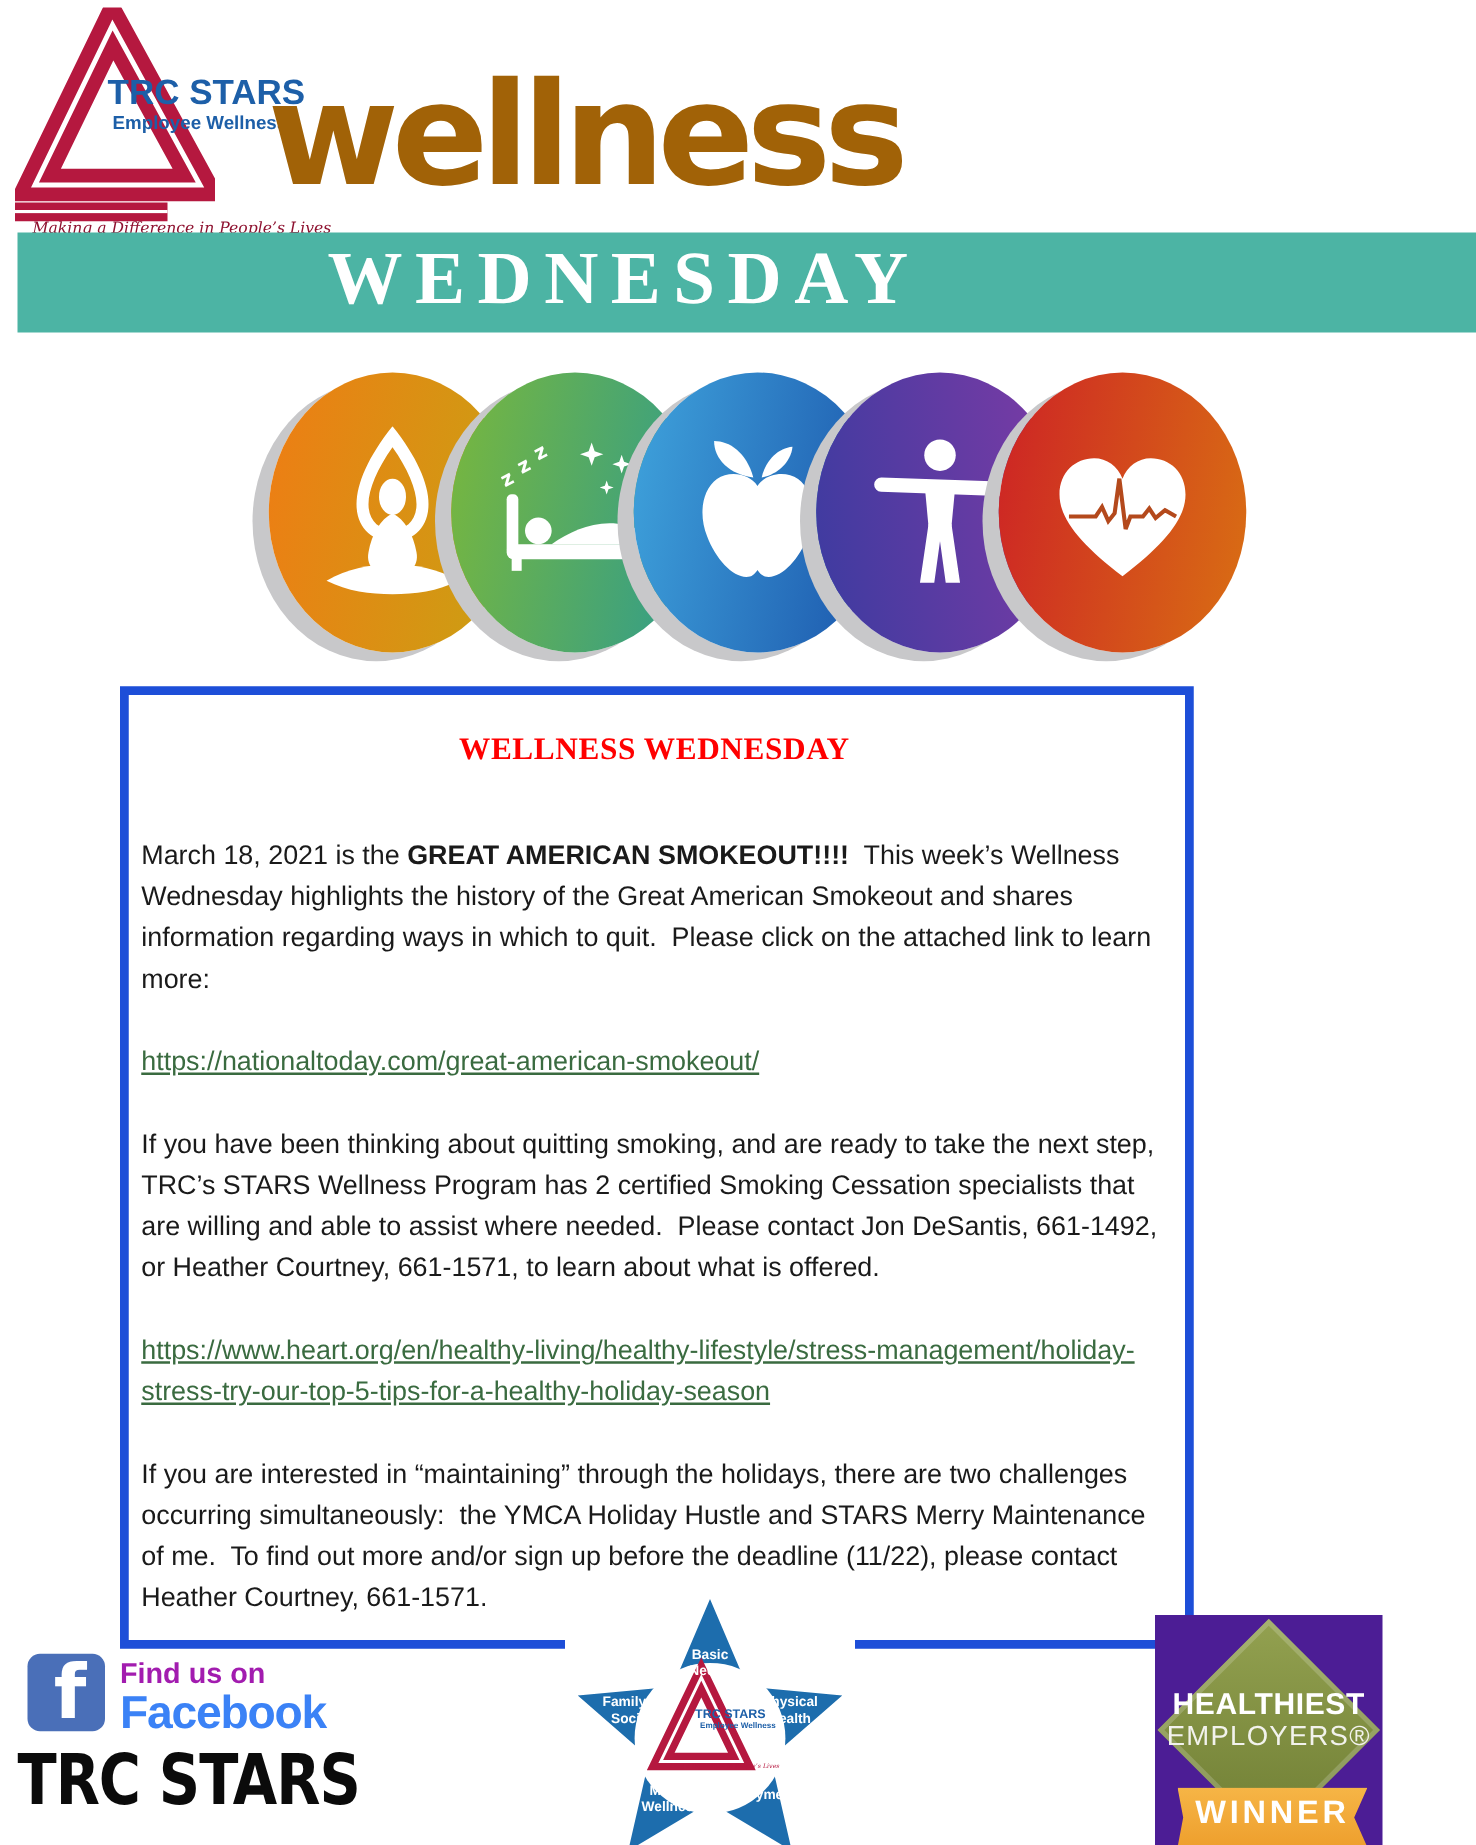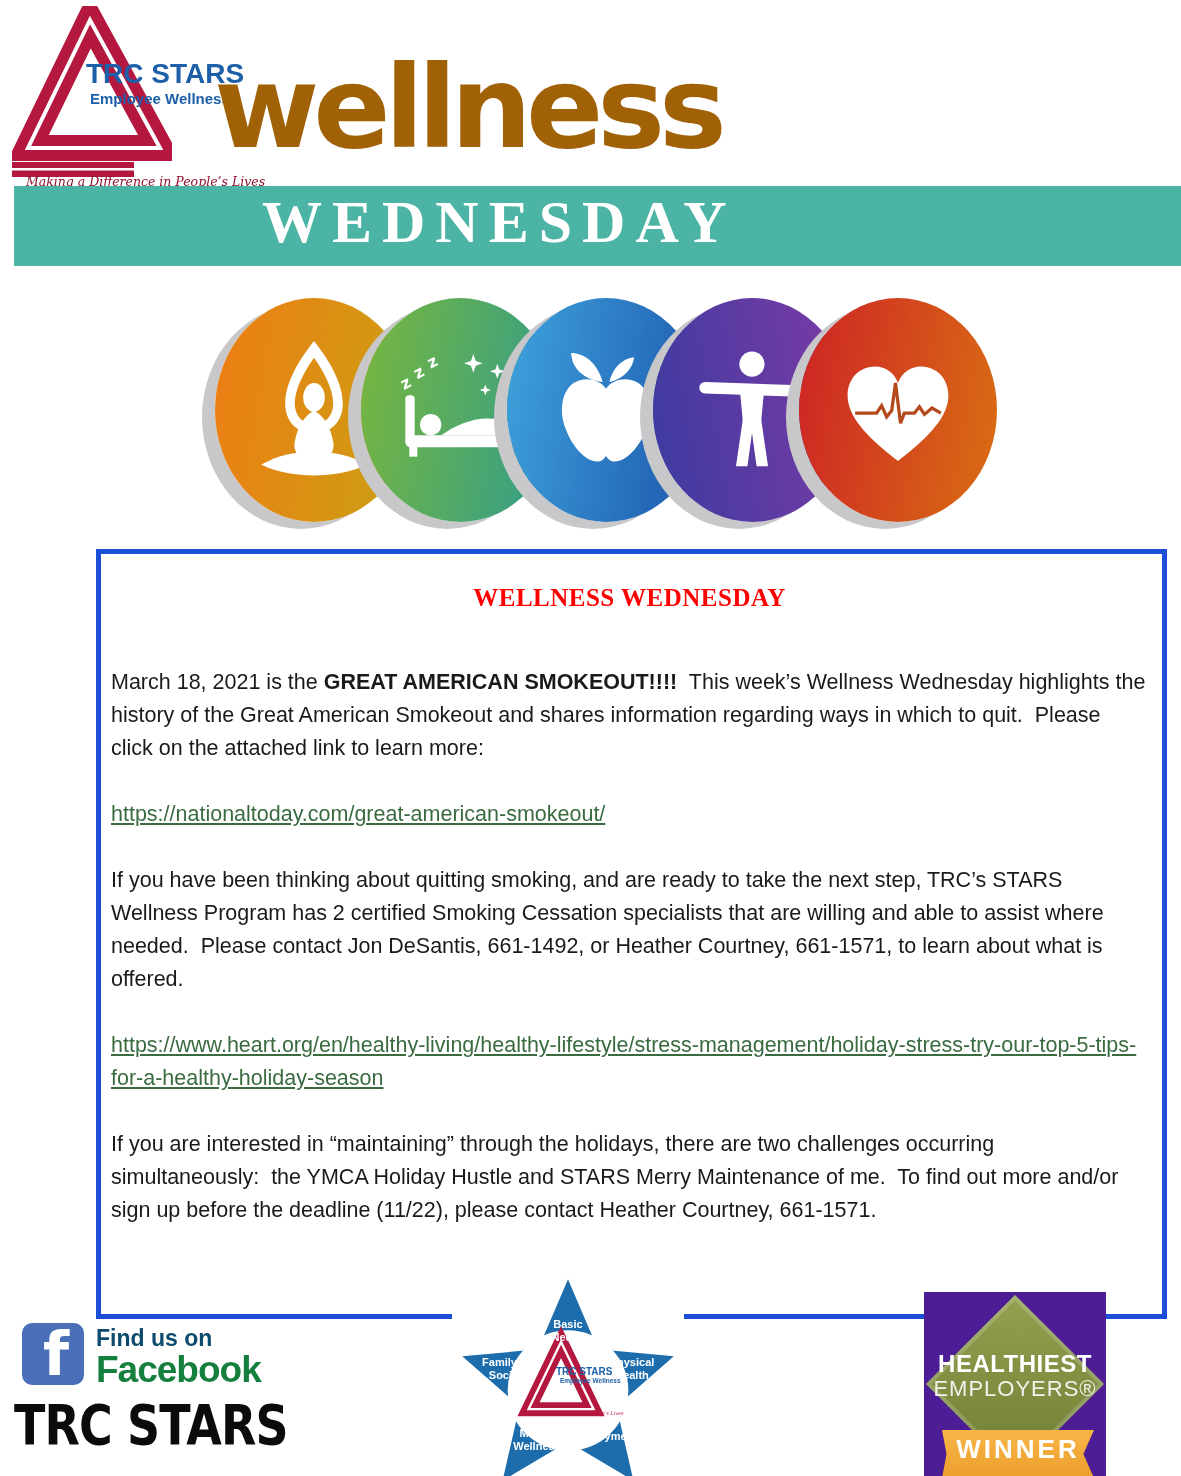--- a/index.html
+++ b/index.html
@@ -26,37 +26,37 @@
   .circle{position:absolute;top:0;width:198px;height:224px;border-radius:50%;
           box-shadow:-13px 7px 0 0 #c8c8ca;}
   .c1{left:0;z-index:1;background:linear-gradient(100deg,#ee7d14,#c9a113);}
   .c2{left:146px;z-index:2;background:linear-gradient(100deg,#79b73d,#2f9c8d);}
   .c3{left:292px;z-index:3;background:linear-gradient(100deg,#3fa3dc,#1b55ab);}
   .c4{left:438px;z-index:4;background:linear-gradient(80deg,#3c3ba0,#7d3ba5);}
   .c5{left:584px;z-index:5;background:linear-gradient(100deg,#cd2325,#d96f13);}
   .circle svg{position:absolute;left:50%;top:50%;transform:translate(-50%,-50%);}
 
   
-  .article{position:absolute;left:96px;top:549px;width:1071px;height:770px;box-sizing:border-box;
-           border:5px solid #1d4ed8;background:#fff;padding:24px 14px 0 10px;color:#1a1a1a;}
+  .article{position:absolute;left:96px;top:549px;width:859px;height:770px;box-sizing:border-box;
+           border:7px solid #1d4ed8;background:#fff;padding:24px 14px 0 10px;color:#1a1a1a;}
   .article-title{margin:6px 0 0;text-align:center;font-family:"Liberation Serif",serif;
                  font-weight:bold;font-size:25px;color:#ff0000;letter-spacing:.5px;}
   .article p{margin:33px 0 0;font-size:21.5px;line-height:33px;white-space:pre-wrap;}
   .article p.first{margin-top:54px;}
   .article a{color:#3a6b40;text-decoration:underline;}
   .b{font-weight:bold;}
 
   
   .fb{position:absolute;left:22px;top:1321px;width:260px;height:70px;cursor:pointer;}
   .fb-icon{position:absolute;left:0;top:2px;width:62px;height:62px;background:#4a6fb8;
            border-radius:10px;overflow:hidden;}
   .fb-icon span{position:absolute;left:21px;top:-4px;color:#fff;font-weight:bold;font-size:60px;
                 font-family:"DejaVu Sans",sans-serif;}
-  .fb-line1{position:absolute;left:74px;top:4px;color:#0c4a6e;font-weight:bold;font-size:23px;white-space:nowrap;}
-  .fb-line2{position:absolute;left:74px;top:28px;color:#15803d;font-weight:bold;font-size:37px;
+  .fb-line1{position:absolute;left:74px;top:4px;color:#a21caf;font-weight:bold;font-size:23px;white-space:nowrap;}
+  .fb-line2{position:absolute;left:74px;top:28px;color:#3b82f6;font-weight:bold;font-size:37px;
             letter-spacing:-1px;white-space:nowrap;}
   .trc{position:absolute;left:14px;top:1392px;font-family:"DejaVu Sans",sans-serif;font-weight:bold;
        font-size:56px;color:#0b0b0b;transform:scaleX(0.82);transform-origin:left top;letter-spacing:-1px;
        white-space:nowrap;}
 
   .star-wrap{position:absolute;left:452px;top:1270px;width:232px;height:232px;background:#fff;z-index:3;}
   .star-wrap svg{position:absolute;left:0;top:0;}
   .star-label{position:absolute;color:#fff;font-weight:bold;font-size:11px;line-height:1.15;
               text-align:center;}
   .sl-top{left:50%;transform:translateX(-50%);top:48px;width:50px;}

